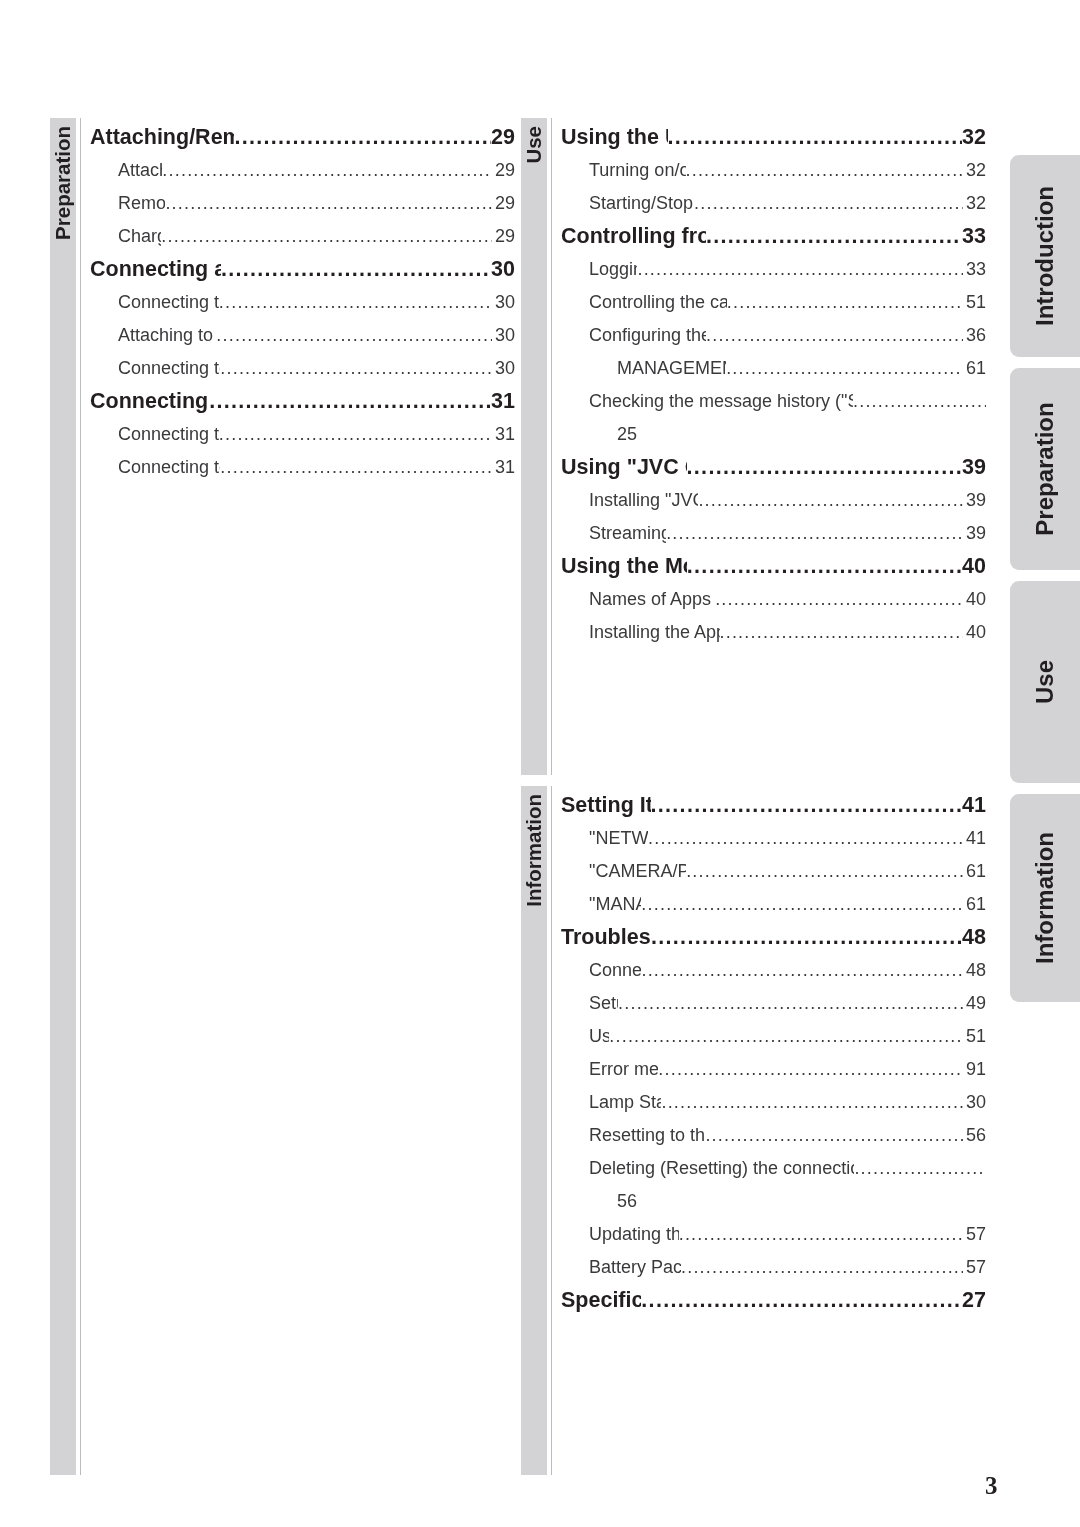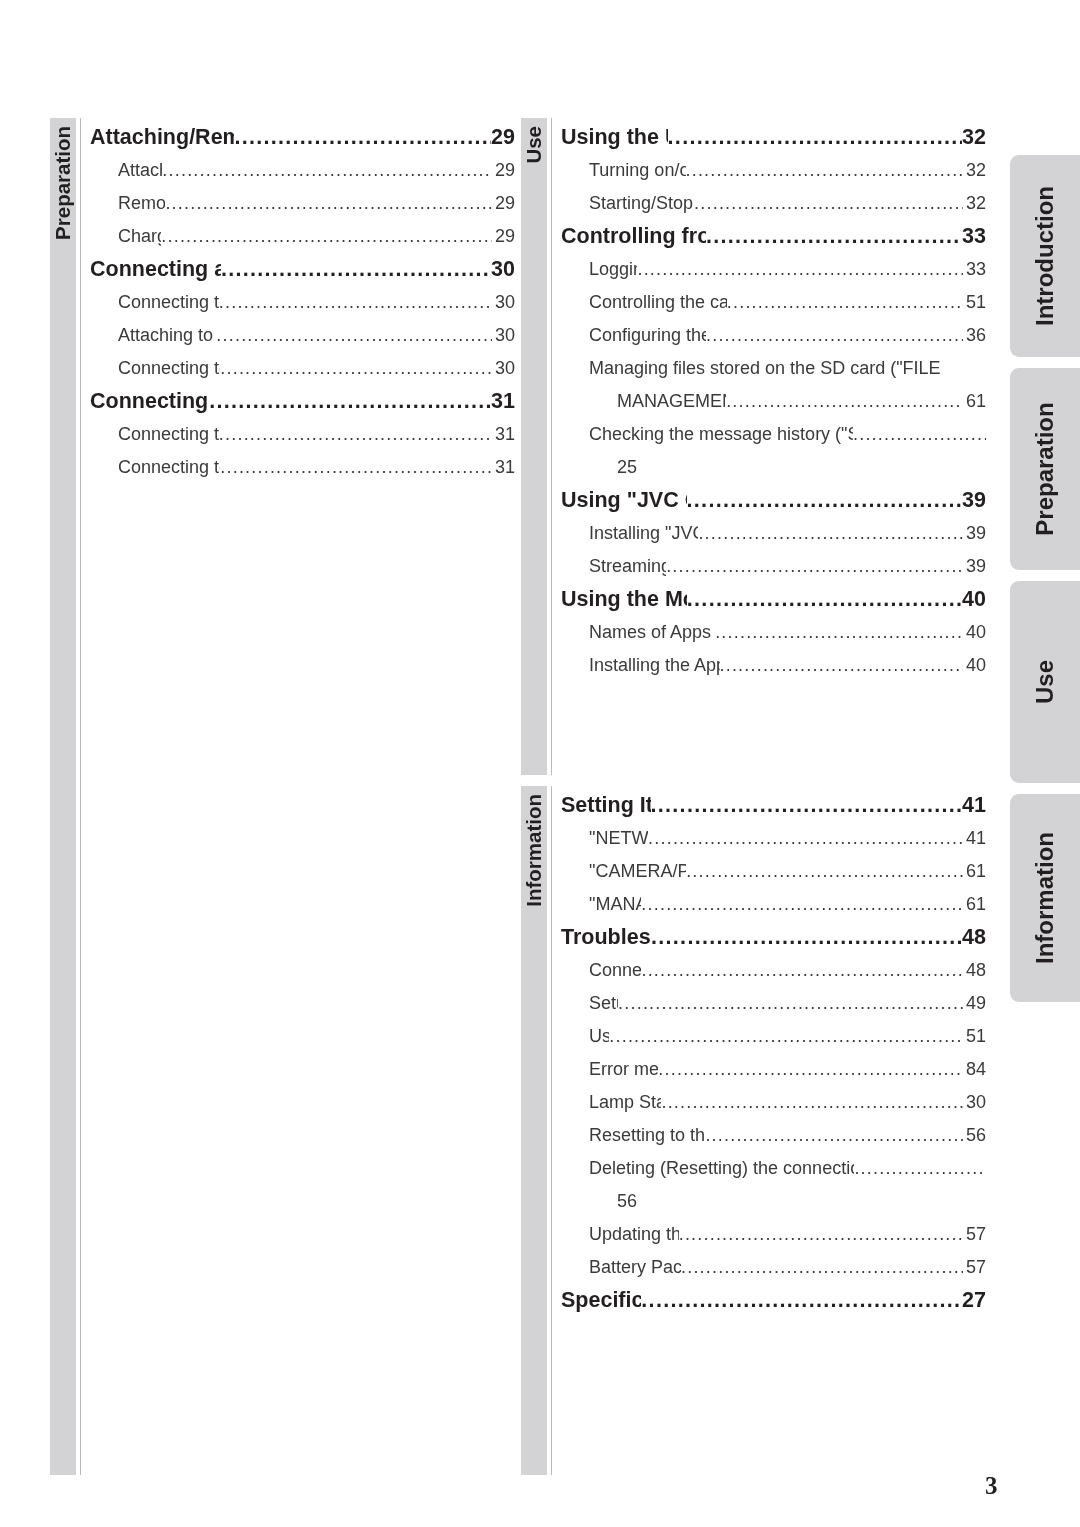--- a/index.html
+++ b/index.html
@@ -278,21 +278,20 @@
         <span class="t">Controlling the camera ("MONITOR" tab) </span>
         <span class="leader">..........................................................................................</span>
         <span class="pg">51</span>
       </div>
       <div class="toc-s">
         <span class="t">Configuring the camera settings </span>
         <span class="leader">..........................................................................................</span>
         <span class="pg">36</span>
       </div>
       <div class="toc-s wrap">
-        <span class="l1">Managing files stored on the SD card ("FILE</span>
         <span class="l2">
           <span class="t">MANAGEMENT" tab) </span>
           <span class="leader">............................................................</span>
           <span class="pg">61</span>
         </span>
       </div>
       <div class="toc-s wrap">
         <span class="l1in">
           <span class="t">Checking the message history ("STATUS" tab)</span>
           <span class="leader">..............................</span>
@@ -367,21 +366,21 @@
         <span class="pg">49</span>
       </div>
       <div class="toc-s">
         <span class="t">Use </span>
         <span class="leader">..........................................................................................</span>
         <span class="pg">51</span>
       </div>
       <div class="toc-s">
         <span class="t">Error messages </span>
         <span class="leader">..........................................................................................</span>
-        <span class="pg">84</span>
+        <span class="pg">91</span>
       </div>
       <div class="toc-s">
         <span class="t">Lamp Status List </span>
         <span class="leader">..........................................................................................</span>
         <span class="pg">30</span>
       </div>
       <div class="toc-s">
         <span class="t">Resetting to the factory settings </span>
         <span class="leader">..........................................................................................</span>
         <span class="pg">56</span>

